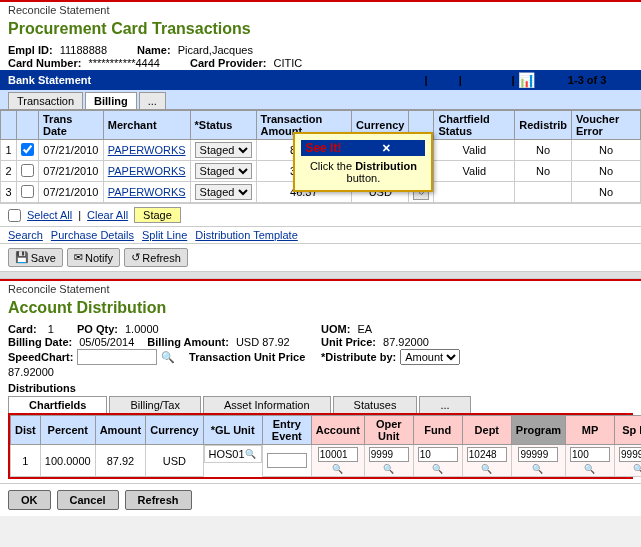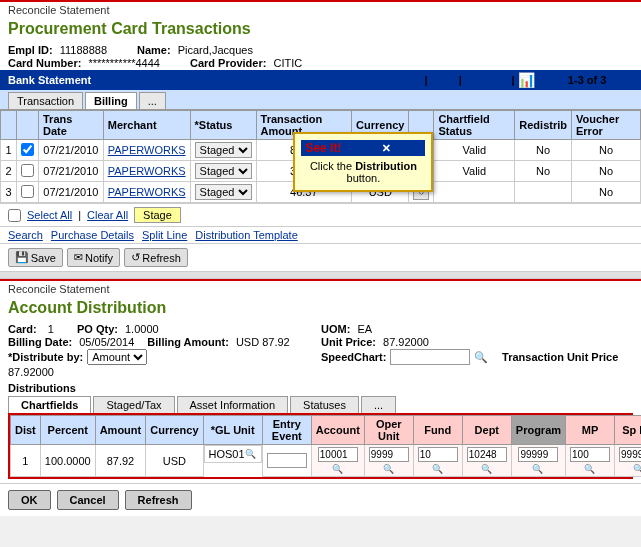--- a/index.html
+++ b/index.html
@@ -46,21 +46,21 @@
     .tooltip-header { background: #003399; color: white; font-weight: bold; font-size: 11px; padding: 1px 4px; display: flex; justify-content: flex-start; align-items: center; margin-bottom: 4px; }
     .tooltip-close { color: white; cursor: pointer; font-weight: bold; }
     .tooltip-highlight { font-weight: bold; color: #000; }
     .see-it-label { font-weight: bold; font-size: 12px; color: #cc0000; }
     .actions-link { color: #003399; text-decoration: underline; cursor: pointer; }
     
     
     .separator { height: 8px; background: #e0e0e0; border-top: 1px solid #ccc; border-bottom: 1px solid #ccc; }
     
     input[type="text"].field-input { border: 1px solid #999; padding: 1px 2px; font-size: 11px; }
-    .dist-tab { padding: 2px 12px; font-size: 11px; border: 1px solid #999; border-bottom: none; background: #e8e8e8; cursor: pointer; }
+    .dist-tab { padding: 2px 20px; font-size: 11px; border: 1px solid #999; border-bottom: none; background: #e8e8e8; cursor: pointer; }
     .dist-tab.active { background: #fff; font-weight: bold; }
     
     .dist-table { width: 100%; border-collapse: collapse; font-size: 11px; }
     .dist-table th { background: #cce0ff; border: 1px solid #999; padding: 2px 4px; text-align: center; font-weight: bold; }
     .dist-table td { border: 1px solid #ccc; padding: 2px 4px; text-align: center; vertical-align: middle; }
     
     input.small-input { width: 40px; border: 1px solid #999; padding: 1px; font-size: 10px; }
     
     
     .bottom-toolbar { padding: 6px 8px; display: flex; gap: 6px; border-top: 1px solid #ccc; }
@@ -261,39 +261,39 @@
         <span style="font-weight:bold;">Billing Date:</span>
         <span style="margin-left:4px;">05/05/2014</span>
         <span style="margin-left:10px; font-weight:bold;">Billing Amount:</span>
         <span style="margin-left:4px;">USD  87.92</span>
       </div>
       <div>
         <span style="font-weight:bold;">Unit Price:</span>
         <span style="margin-left:4px;">87.92000</span>
       </div>
       <div style="display:flex; align-items:center; gap:4px;">
-        <span style="font-weight:bold;">*Distribute by:</span>
-        <select style="font-size:11px;"><option>Amount</option></select>
-      </div>
-      <div style="display:flex; align-items:center; gap:4px;">
         <span style="font-weight:bold;">SpeedChart:</span>
         <input type="text" class="field-input" style="width: 80px;">
         <span style="cursor:pointer;">🔍</span>
         <span style="font-weight:bold; margin-left:10px;">Transaction Unit Price</span>
       </div>
+      <div style="display:flex; align-items:center; gap:4px;">
+        <span style="font-weight:bold;">*Distribute by:</span>
+        <select style="font-size:11px;"><option>Amount</option></select>
+      </div>
       <div>
         <span>87.92000</span>
       </div>
     </div>
 
     <div style="padding:2px 8px; font-weight:bold; font-size:11px;">Distributions</div>
 
     <div style="display:flex; gap:2px; padding:0 8px 0 8px;">
       <div class="dist-tab active">Chartfields</div>
-      <div class="dist-tab">Staged/Tax</div>
+      <div class="dist-tab">Billing/Tax</div>
       <div class="dist-tab">Asset Information</div>
       <div class="dist-tab">Statuses</div>
       <div class="dist-tab">...</div>
     </div>
 
     <div class="dist-section-border">
       <table class="dist-table">
         <thead>
           <tr>
             <th>Dist</th>

